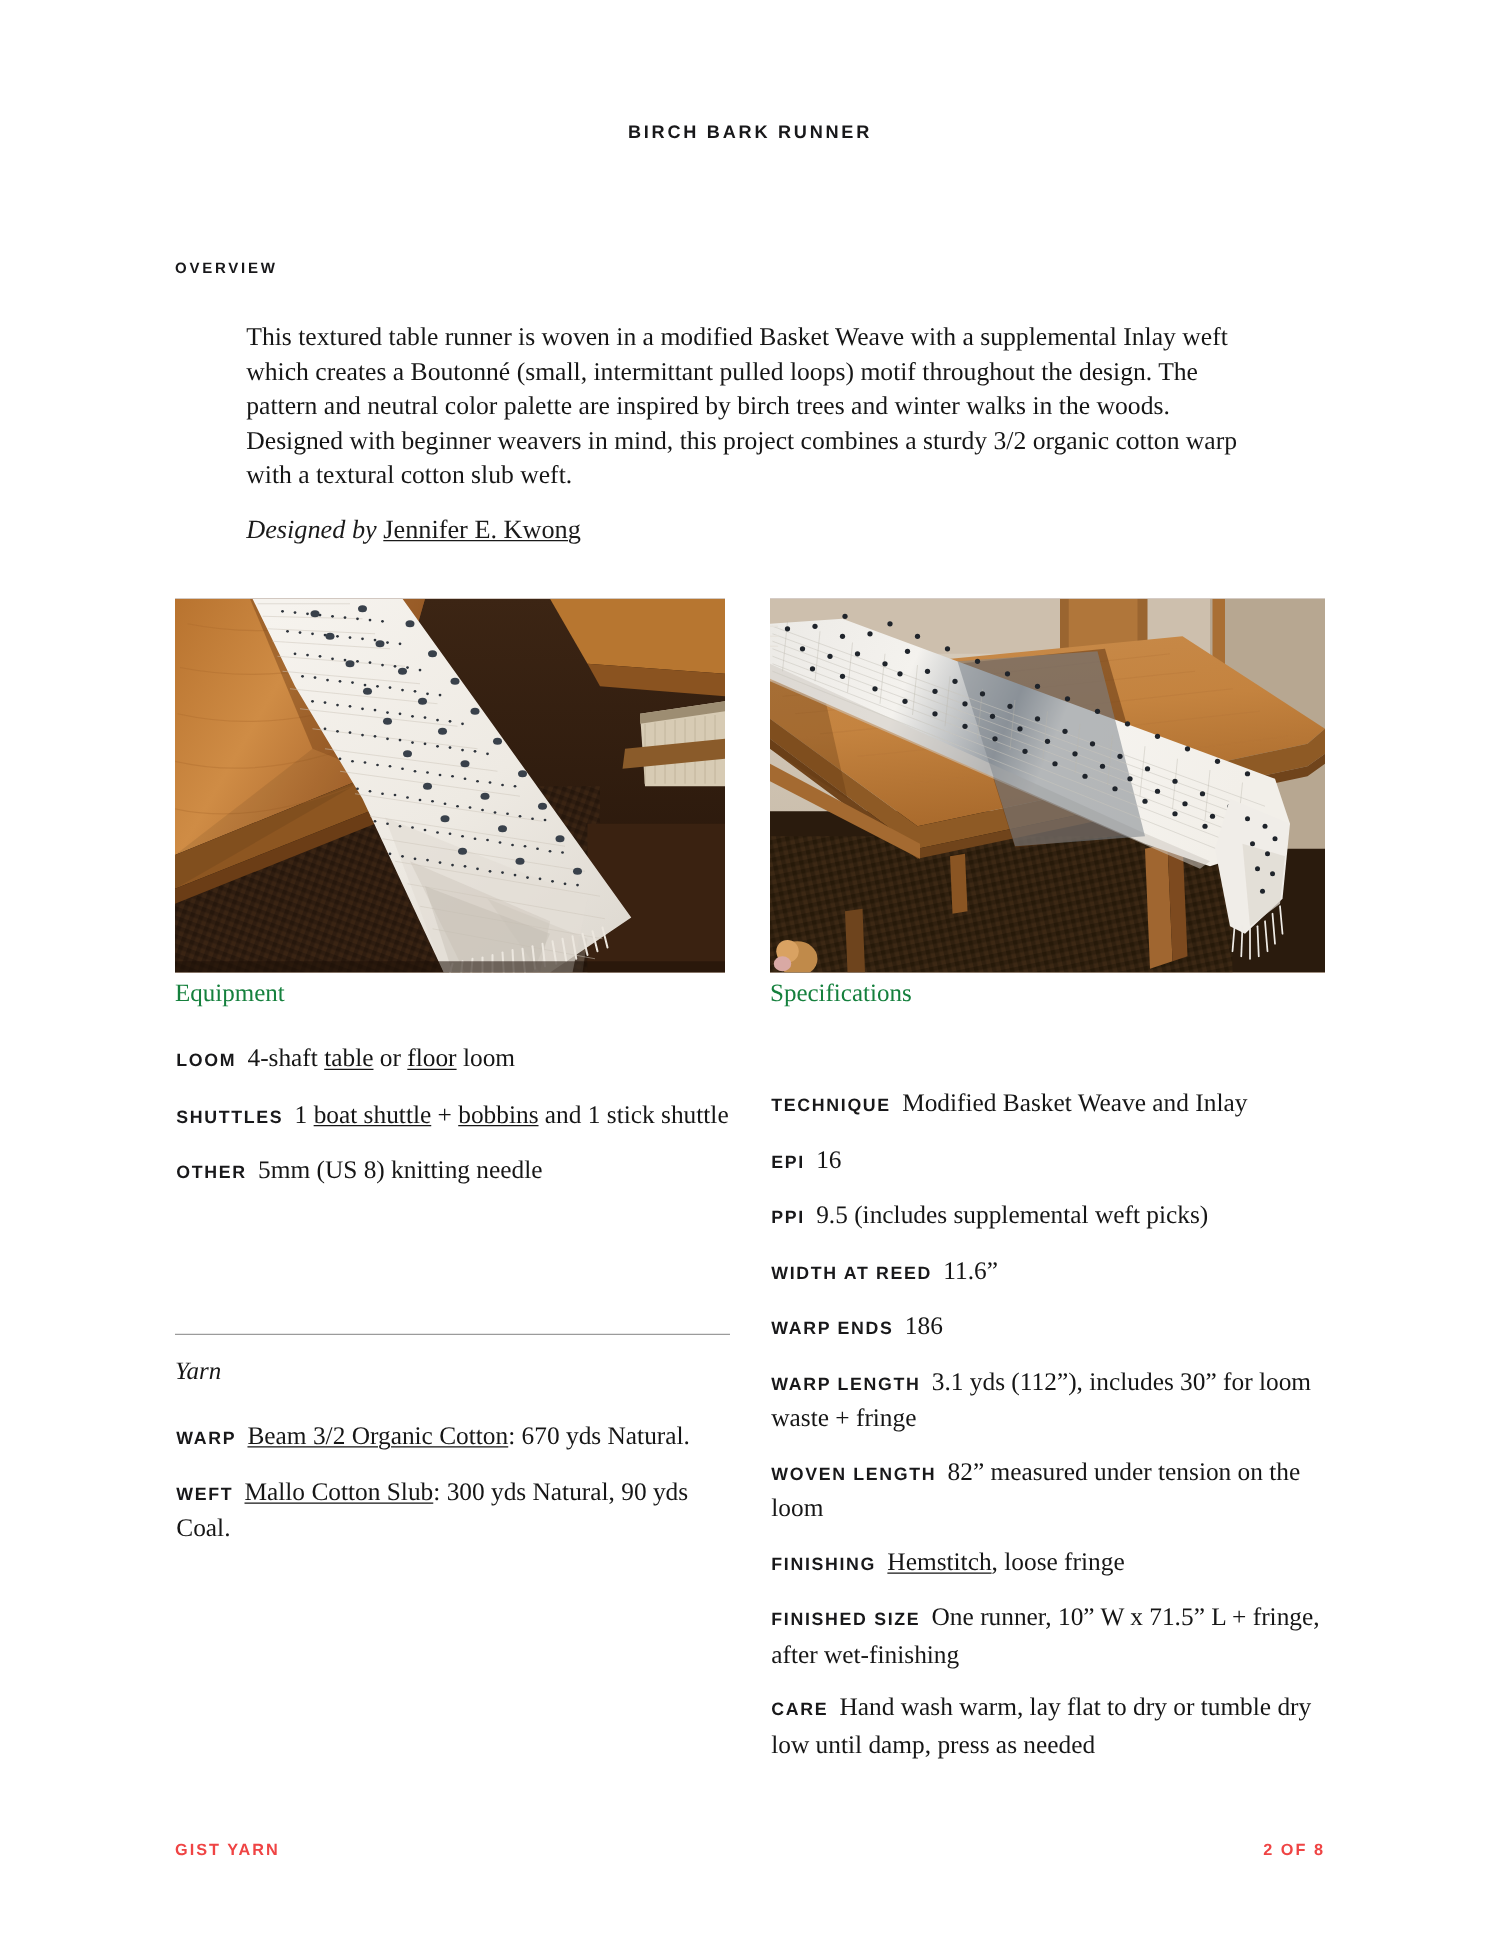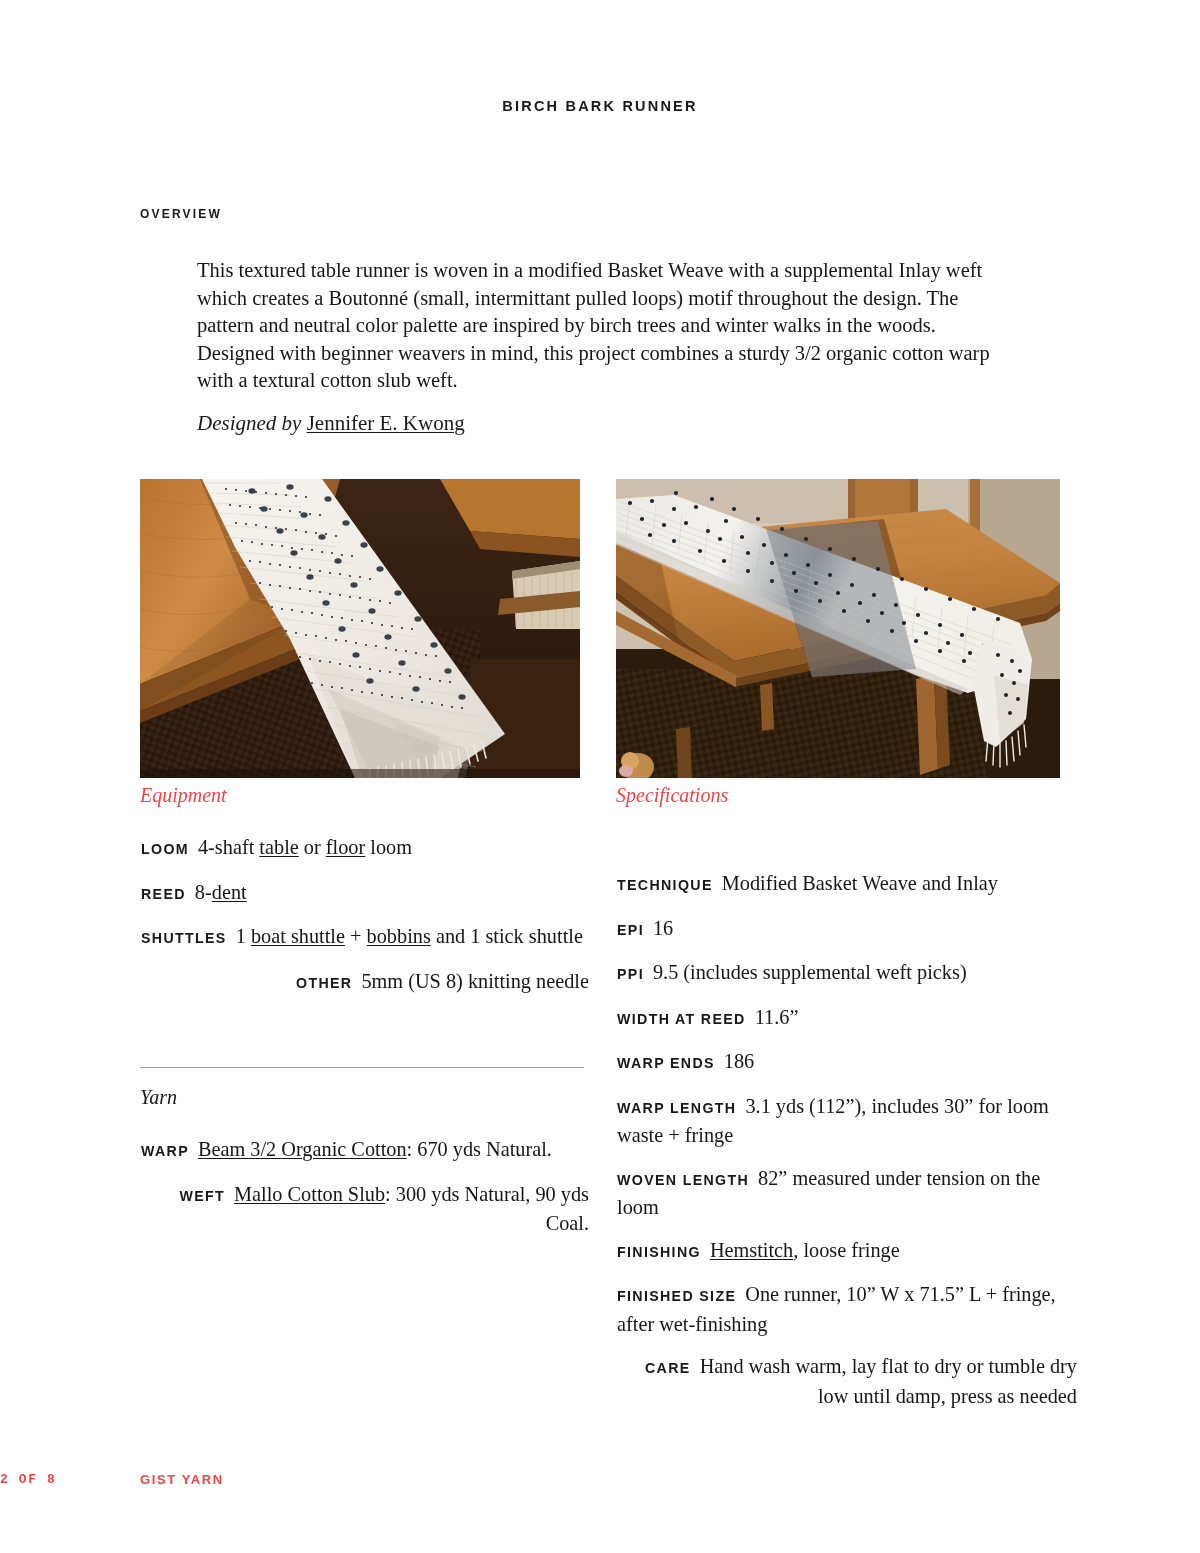--- a/index.html
+++ b/index.html
@@ -84,42 +84,41 @@
     overflow: hidden;
     background: #5a3a20;
   }
   #photo-left  { left: 140px;  top: 479px; width: 440px; height: 299px; }
   #photo-right { left: 616px;  top: 479px; width: 444px; height: 299px; }
   .photo svg { display: block; width: 100%; height: 100%; }
 
   
   .col-caption {
     position: absolute;
-    font-style: italic;
     font-size: 20px;
-    color: #ef4444;
+    color: #15803d;
   }
   #cap-equipment { left: 140px; top: 784px; }
   #cap-spec      { left: 616px; top: 784px; }
 
   
   .spec-list {
     position: absolute;
   }
   #equipment-list { left: 141px; top: 834px; width: 448px; }
   #yarn-list      { left: 141px; top: 1136px; width: 448px; }
   #spec-list      { left: 617px; top: 834px; width: 460px; margin-top: 36px; }
 
   .spec-row {
     font-size: 20.3px;
     line-height: 27.5px;
     margin-bottom: 15px;
     color: #161616;
   }
-  .spec-row:last-child { margin-bottom: 0; text-align: right; }
+  .spec-row:last-child { margin-bottom: 0; }
   .spec-row .key {
     font-family: "Liberation Sans", "DejaVu Sans", sans-serif;
     font-weight: bold;
     font-size: 14.2px;
     letter-spacing: 1.35px;
     color: #18181a;
     margin-right: 9px;
   }
   .spec-row .val { }
   .spec-row a {
@@ -151,21 +150,21 @@
   .footer-item {
     position: absolute;
     top: 1472px;
     font-family: "Liberation Sans", "DejaVu Sans", sans-serif;
     font-weight: bold;
     font-size: 13px;
     letter-spacing: 1.6px;
     color: #ef4444;
   }
   #footer-brand { left: 140px; }
-  #footer-page  { left: 0; width: 1060px; text-align: left; font-family: Liberation Mono, monospace; }
+  #footer-page  { left: 0; width: 1060px; text-align: right; }
 </style>
 </head>
 <body>
 
 <div class="page">
 
   <div class="running-head">BIRCH BARK RUNNER</div>
 
   <div class="section-heading">OVERVIEW</div>
 
@@ -674,21 +673,20 @@
       <rect x="0" y="0" width="444" height="299" fill="none"></rect>
     </svg>
   </div>
 
   <div class="col-caption" id="cap-equipment">Equipment</div>
 
   <div class="col-caption" id="cap-spec">Specifications</div>
 
   <div class="spec-list" id="equipment-list">
       <div class="spec-row"><span class="key">LOOM</span><span class="val"><span>4-shaft </span><a href="#">table</a><span> or </span><a href="#">floor</a><span> loom</span></span></div>
-      <div class="spec-row"><span class="key">REED</span><span class="val"><span>8-</span><a href="#">dent</a></span></div>
       <div class="spec-row"><span class="key">SHUTTLES</span><span class="val"><span>1 </span><a href="#">boat shuttle</a><span> + </span><a href="#">bobbins</a><span> and 1 stick shuttle</span></span></div>
       <div class="spec-row"><span class="key">OTHER</span><span class="val"><span>5mm (US 8) knitting needle</span></span></div>
     </div>
 
   <div id="divider"></div>
 
   <div id="cap-yarn">Yarn</div>
 
   <div class="spec-list" id="yarn-list">
       <div class="spec-row"><span class="key">WARP</span><span class="val"><a href="#">Beam 3/2 Organic Cotton</a><span>: 670 yds Natural.</span></span></div>

